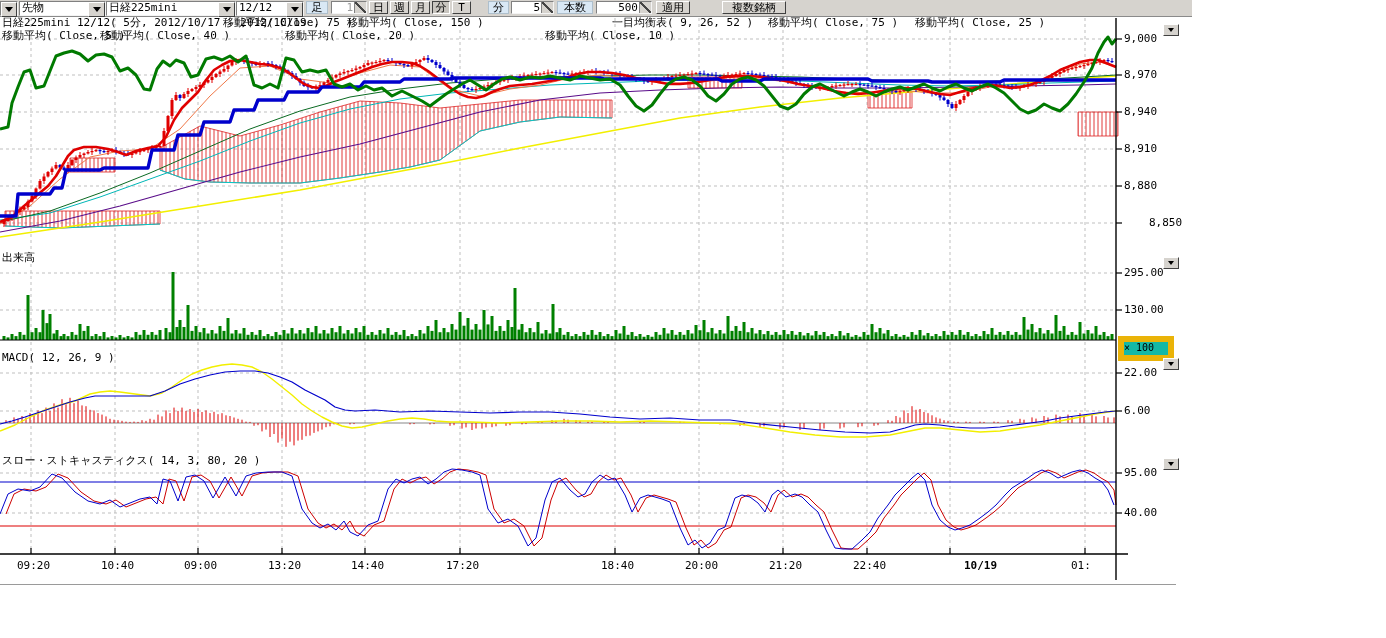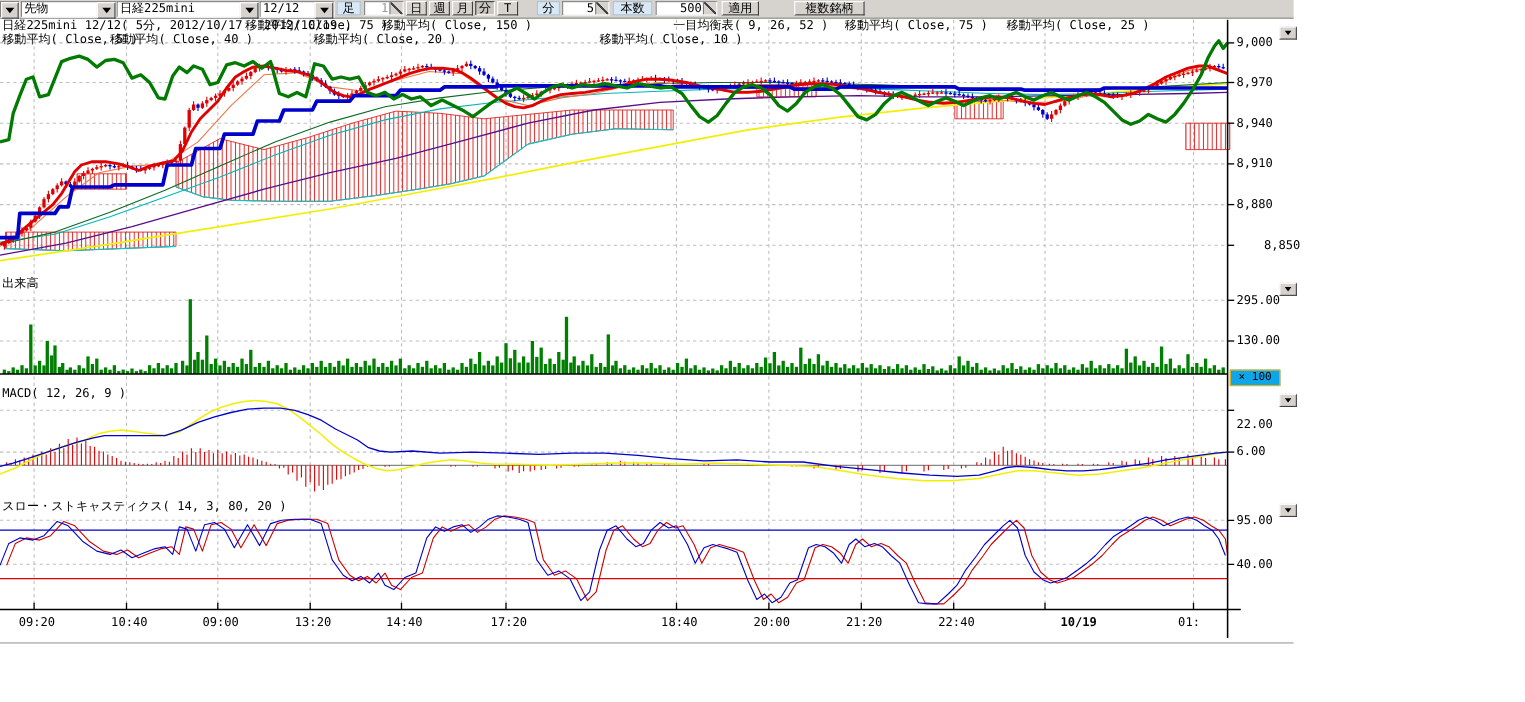--- a/index.html
+++ b/index.html
@@ -2,43 +2,43 @@
 <html><head>
 <meta charset="utf-8">
 <style>
   html,body{margin:0;padding:0;background:#ffffff;}
   body{width:1386px;height:638px;position:relative;overflow:hidden;
        font-family:"DejaVu Sans Mono","Liberation Sans",sans-serif;
        -webkit-font-smoothing:none;}
   #app{position:absolute;left:0;top:0;width:1176px;height:586px;background:#fff;}
   
   #toolbar{position:absolute;left:0;top:0;width:1176px;height:16px;background:#d6d3ce;
-           border-bottom:1px solid #8a8a8a;z-index:30;}
+           border-bottom:1px solid #8a8a8a;z-index:30;padding-left:16px;}
   .tb{position:absolute;top:1px;height:13px;font-size:11px;line-height:13px;}
   .combo{background:#fff;border:1px solid;border-color:#808080 #f4f4f4 #f4f4f4 #808080;display:flex;}
   .combo .cval{flex:1;padding:0 2px;white-space:nowrap;overflow:hidden;font-size:11px;line-height:12px;}
   .drop{width:15px;height:100%;background:#d6d3ce;border:1px solid;border-color:#fff #404040 #404040 #fff;
         display:flex;align-items:center;justify-content:center;flex:0 0 15px;}
   .tri{width:0;height:0;border-left:4px solid transparent;border-right:4px solid transparent;border-top:5px solid #000;}
   .btn3d{background:#d6d3ce;border:1px solid;border-color:#fff #404040 #404040 #fff;
          text-align:center;font-size:11px;line-height:12px;color:#000;box-sizing:border-box;}
   .btn3d.pressed{border-color:#404040 #fff #fff #404040;background:#c8c5bf;}
   .tlabel{background:#d9e8f5;border:1px solid #aebfcc;text-align:center;font-size:11px;line-height:11px;box-sizing:border-box;}
   .spinfield{background:#fff;border:1px solid;border-color:#808080 #f4f4f4 #f4f4f4 #808080;display:flex;box-sizing:border-box;}
   .spinfield .sval{flex:1;text-align:right;padding:0 1px;font-size:11px;line-height:11px;}
   .spinbtn{flex:0 0 11px;height:100%;background:#d6d3ce;border-left:1px solid #808080;
      background-image:linear-gradient(to top right,rgba(0,0,0,0) 44%,#444 44%,#444 56%,rgba(0,0,0,0) 56%);}
   
   #chartwrap{position:absolute;left:0;top:0;width:1176px;height:586px;}
   svg{position:absolute;left:0;top:0;}
   .ovl{position:absolute;font-size:11px;line-height:12px;white-space:nowrap;color:#000;z-index:5;}
   .axlabel{position:absolute;font-size:11px;line-height:12px;color:#000;z-index:6;white-space:nowrap;}
   .panlabel{position:absolute;font-size:11px;line-height:12px;color:#000;z-index:6;white-space:nowrap;text-align:center;}
-  #multbox{position:absolute;left:1118px;top:336px;width:44px;height:13px;border:1px solid #eab308;background:#0ea5e9;
-           font-size:10px;line-height:12px;text-align:center;z-index:7;}
+  #multbox{position:absolute;left:1118px;top:336px;width:44px;height:13px;border:6px solid #eab308;background:#14b8a6;
+           font-size:10px;line-height:12px;z-index:7;}
   .minidrop{position:absolute;left:1163px;width:14px;height:10px;background:#d6d3ce;
             border:1px solid;border-color:#fff #404040 #404040 #fff;display:flex;align-items:center;justify-content:center;z-index:7;}
   .minidrop .tri{border-left:3px solid transparent;border-right:3px solid transparent;border-top:4px solid #000;}
   #bottomedge{position:absolute;left:0;top:584px;width:1176px;height:1px;background:#9a9a9a;}
 </style>
 </head>
 <body>
 
 <div id="app">
 
@@ -1229,21 +1229,21 @@
     <div id="multbox">× 100</div>
     <div id="right-axis-labels">
         <div class="axlabel" style="left: 1124px; top: 33px;">9,000</div>
         <div class="axlabel" style="left: 1124px; top: 69px;">8,970</div>
         <div class="axlabel" style="left: 1124px; top: 106px;">8,940</div>
         <div class="axlabel" style="left: 1124px; top: 143px;">8,910</div>
         <div class="axlabel" style="left: 1124px; top: 180px;">8,880</div>
         <div class="axlabel" style="left: 1124px; top: 217px; margin-left: 25px;">8,850</div>
         <div class="axlabel" style="left: 1124px; top: 267px;">295.00</div>
         <div class="axlabel" style="left: 1124px; top: 304px;">130.00</div>
-        <div class="axlabel" style="left: 1124px; top: 367px; margin-top: 13px;">22.00</div>
+        <div class="axlabel" style="left: 1124px; top: 367px;">22.00</div>
         <div class="axlabel" style="left: 1124px; top: 405px;">6.00</div>
         <div class="axlabel" style="left: 1124px; top: 467px;">95.00</div>
         <div class="axlabel" style="left: 1124px; top: 507px;">40.00</div>
       </div>
     <div id="time-axis-labels">
         <div class="axlabel" style="left: 17px; top: 560px;">09:20</div>
         <div class="axlabel" style="left: 101px; top: 560px;">10:40</div>
         <div class="axlabel" style="left: 184px; top: 560px;">09:00</div>
         <div class="axlabel" style="left: 268px; top: 560px;">13:20</div>
         <div class="axlabel" style="left: 351px; top: 560px; text-align: center;">14:40</div>

